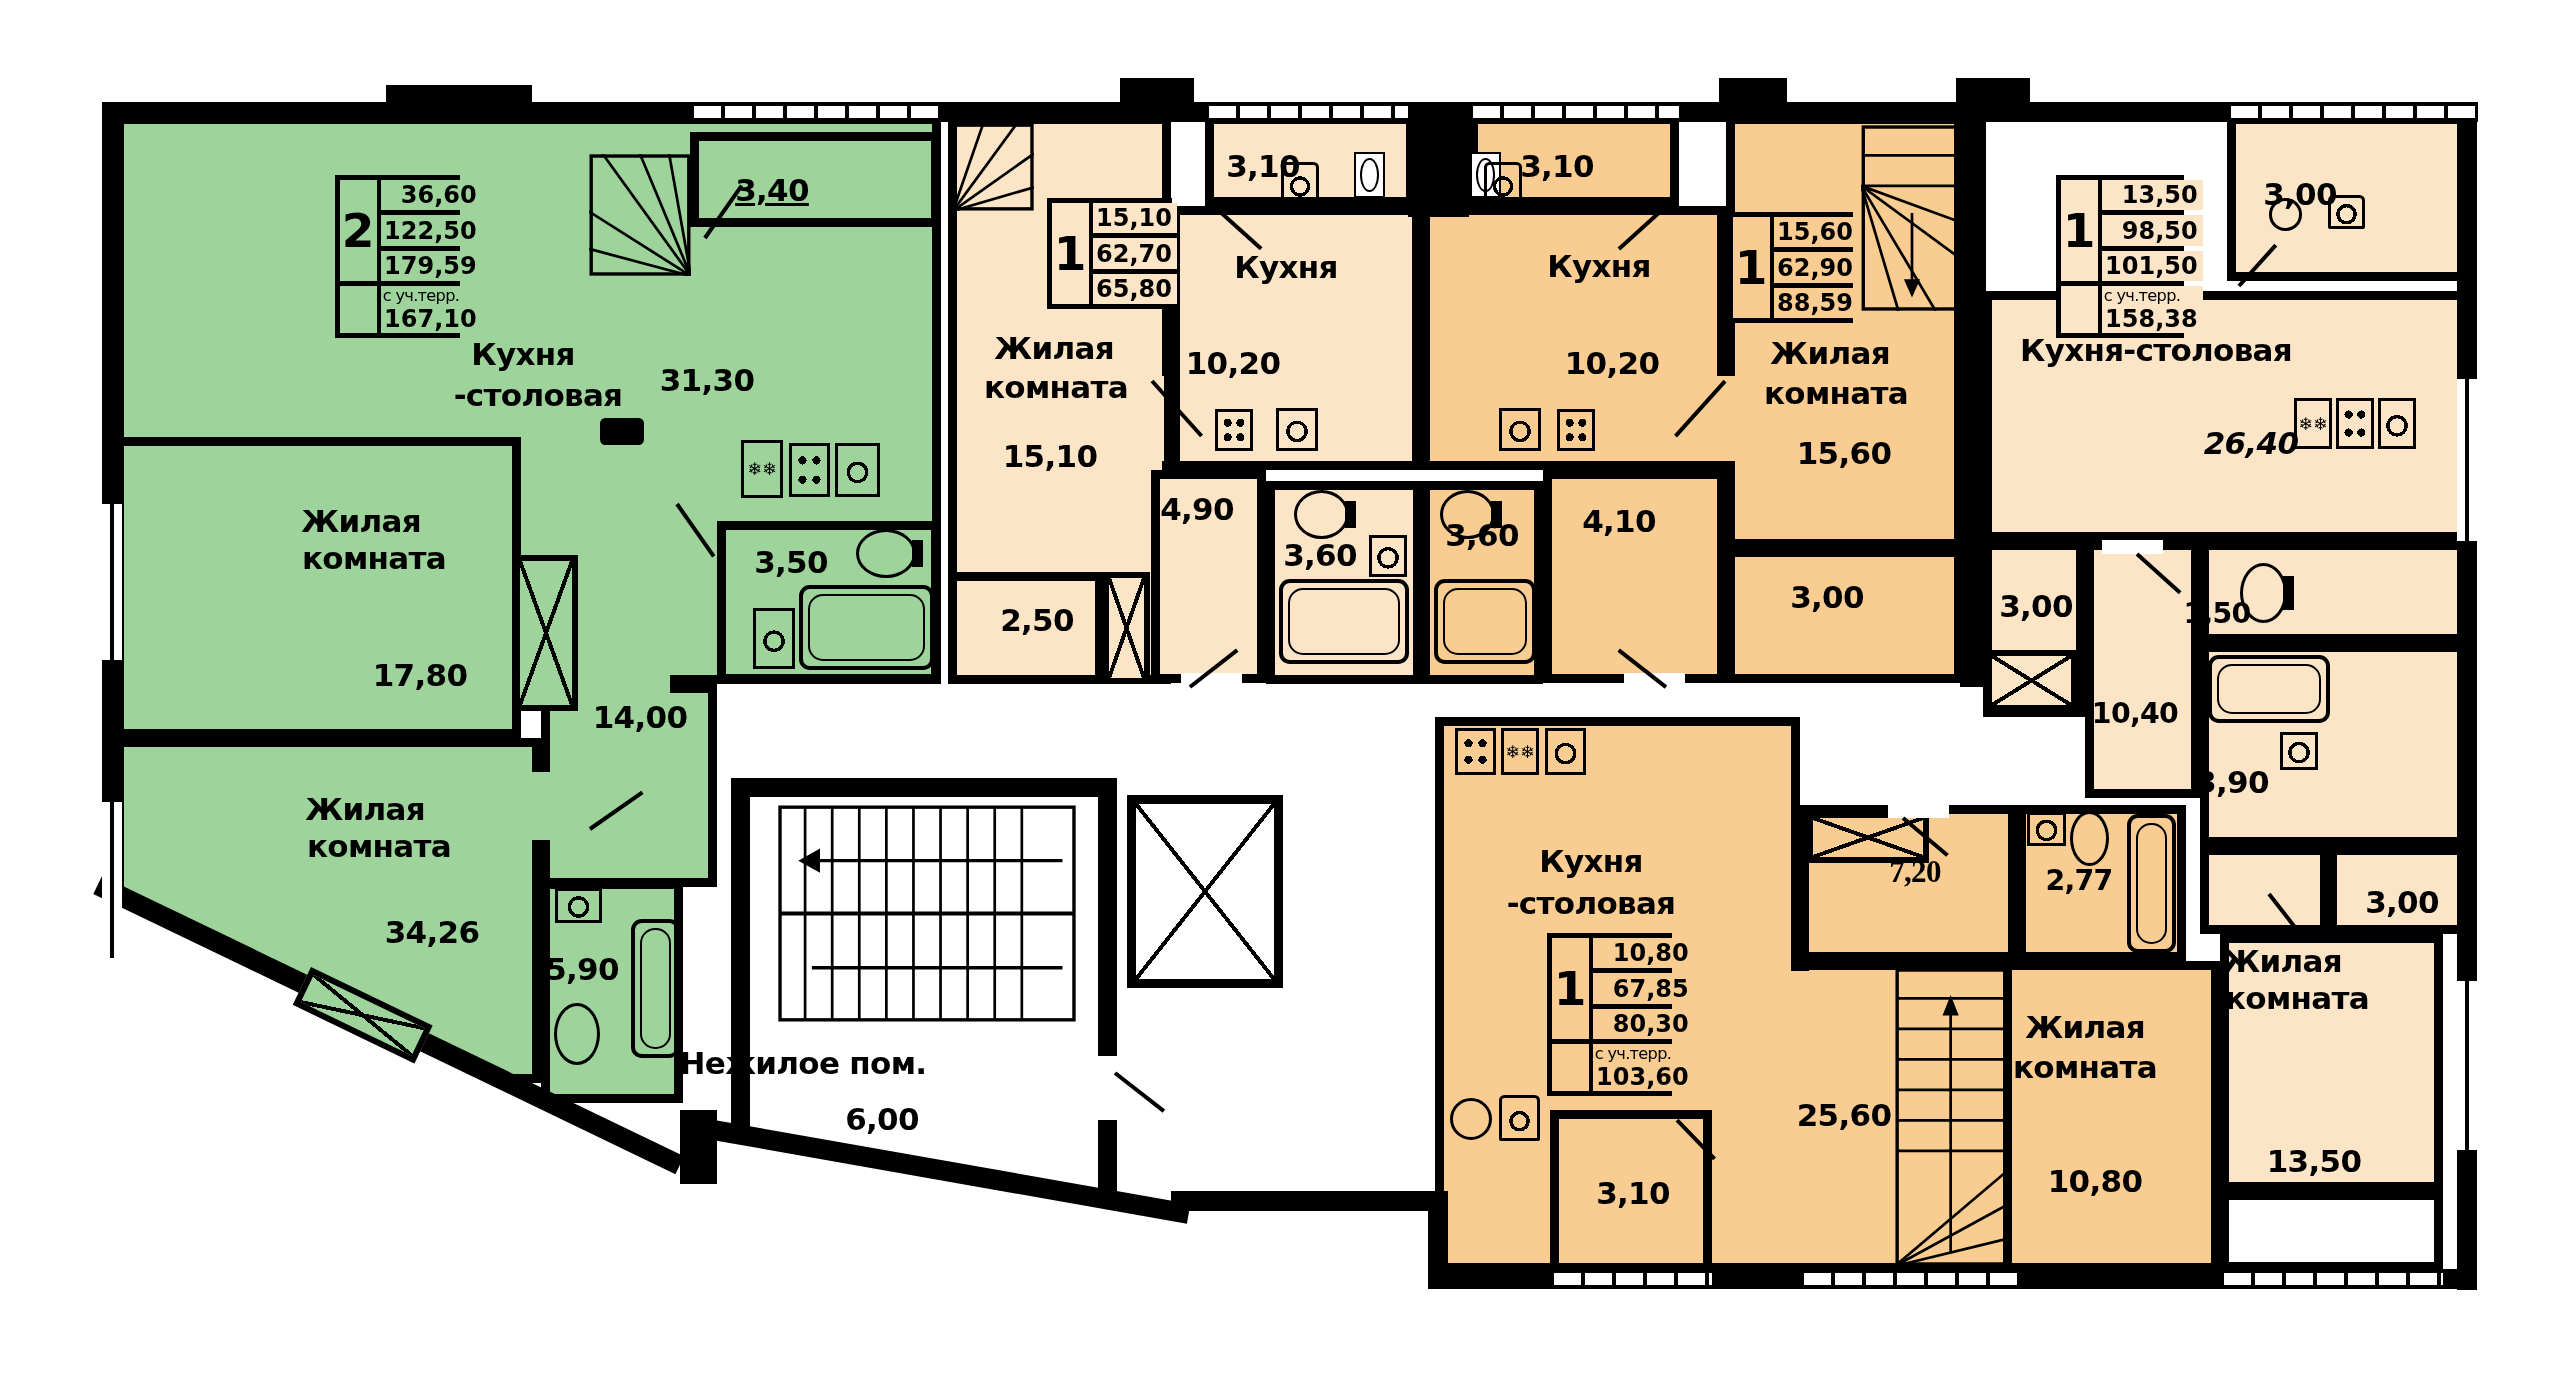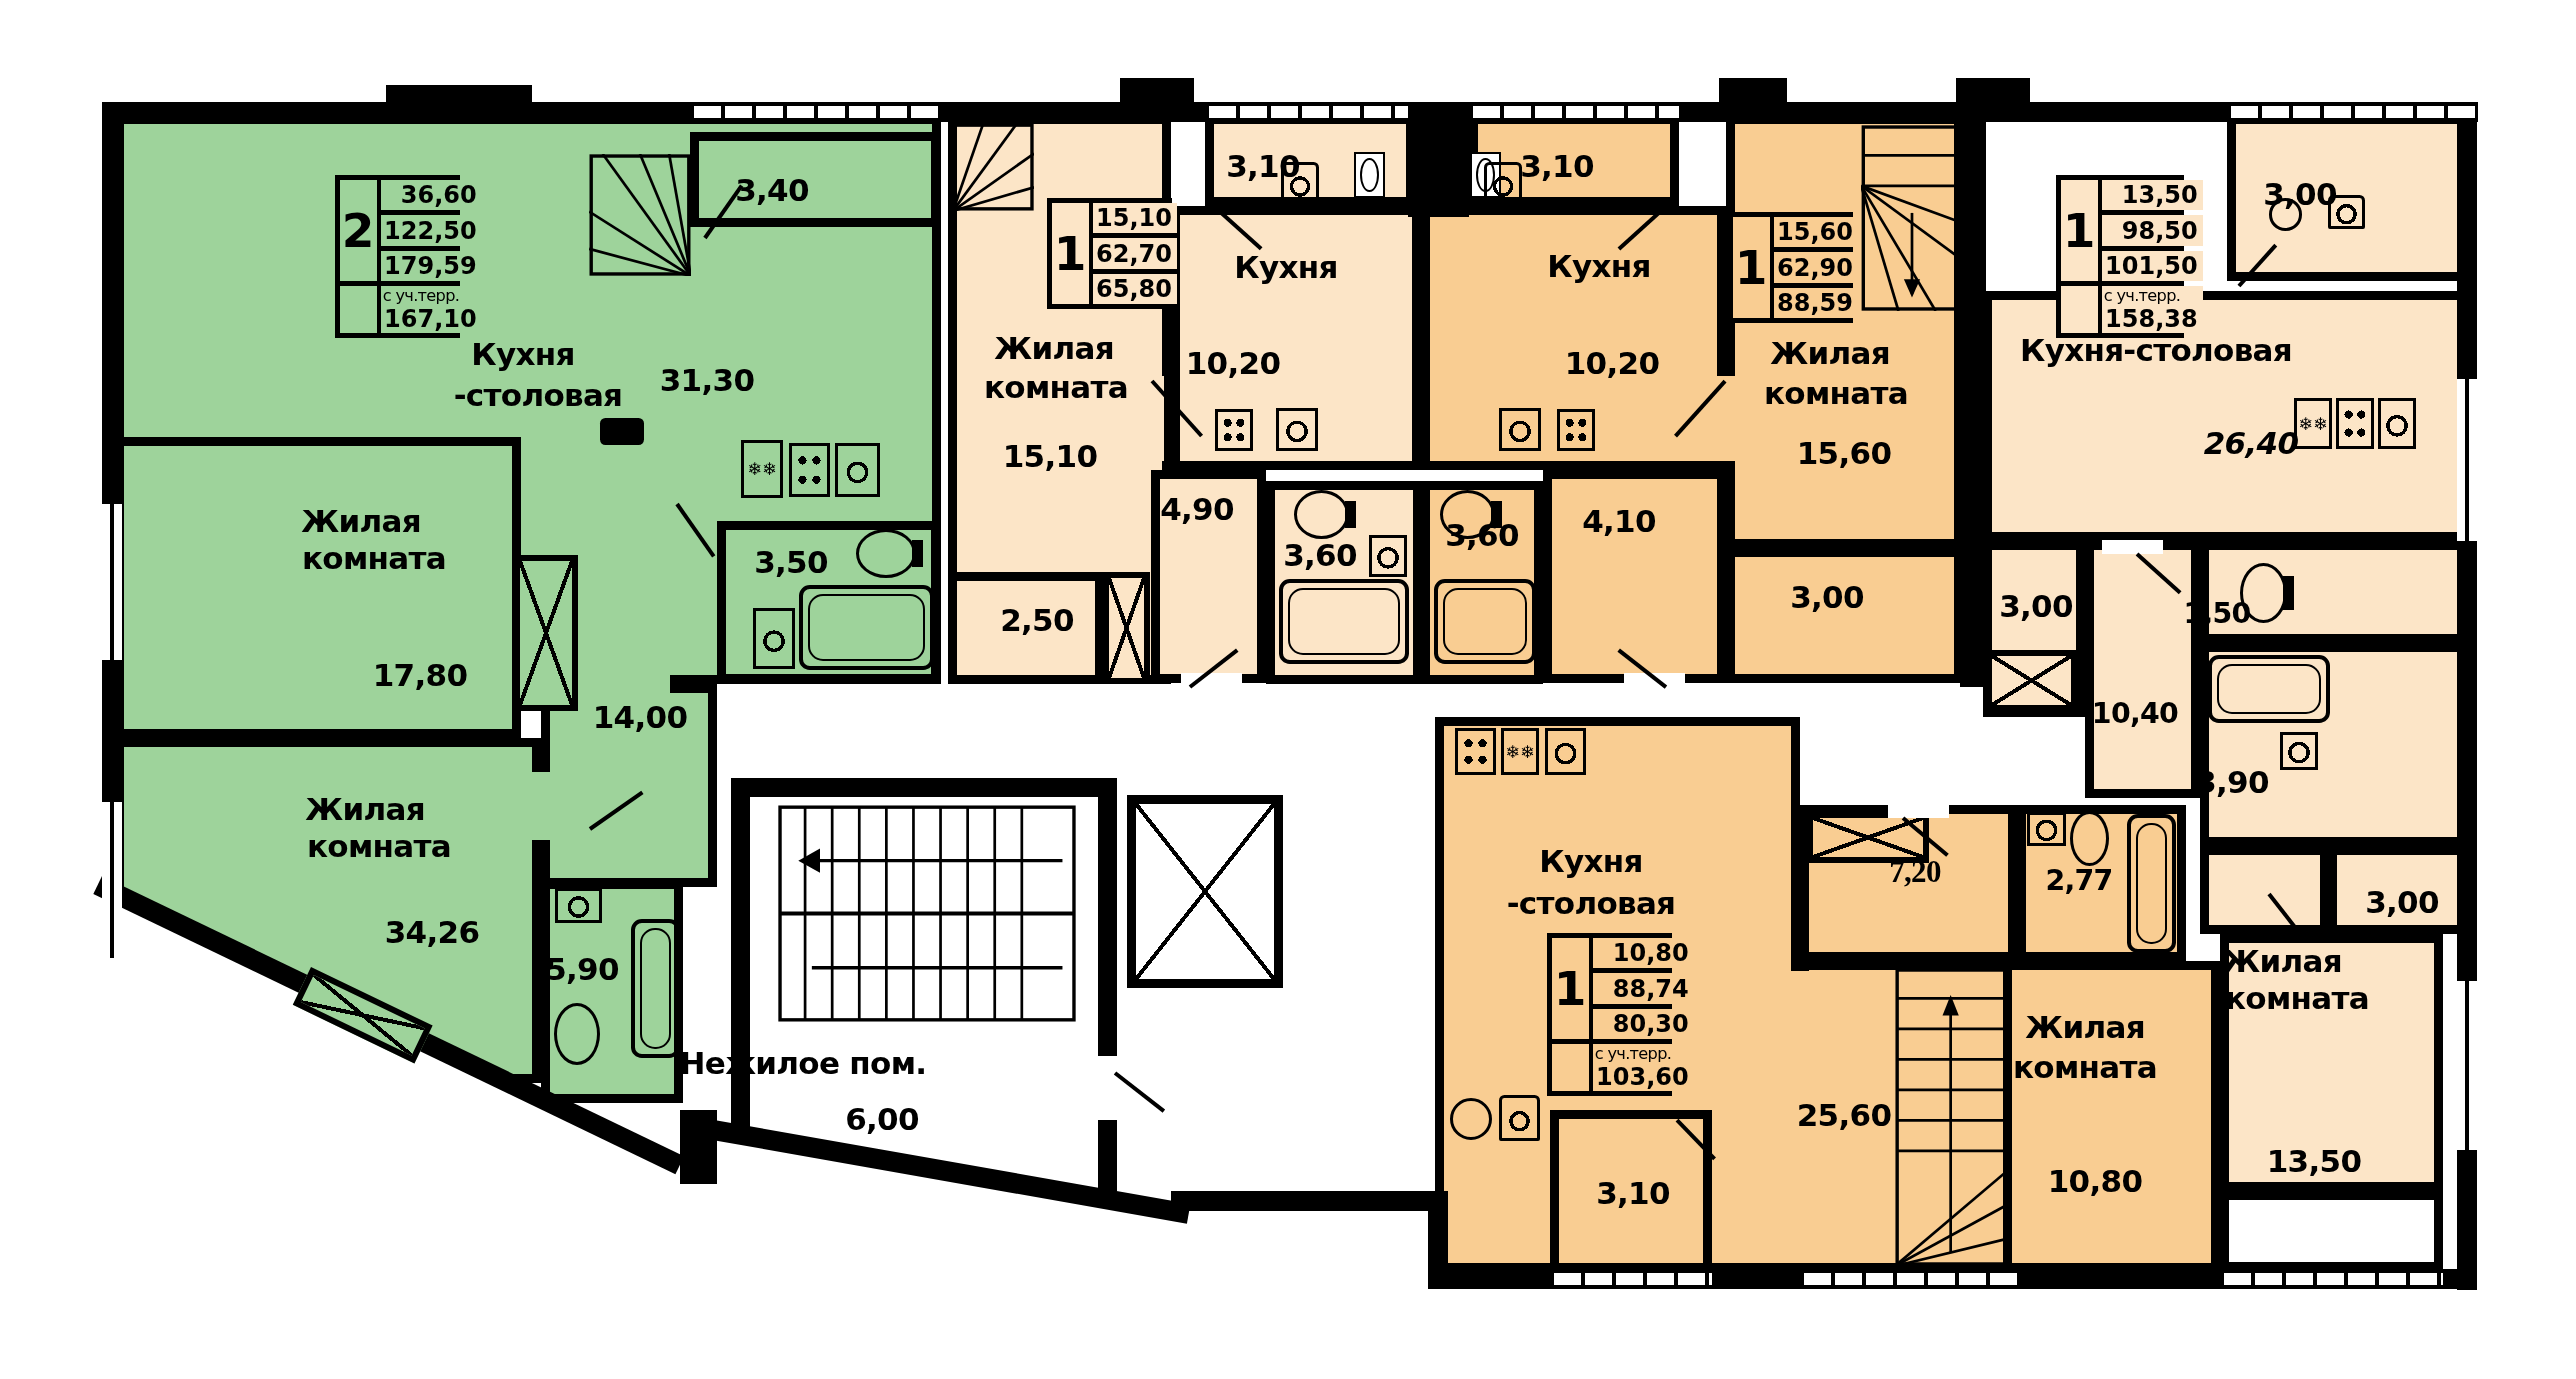--- a/index.html
+++ b/index.html
@@ -329,33 +329,33 @@
     <div class="sp bgC"></div>
     <div class="terr bgC">
       <div class="tl">с уч.терр.</div>
       <div class="v" style="padding:0 5.4px 0 2.7px;">158,38</div>
     </div>
   </div>
 
   <div class="ibox" style="left:1547px;top:933px;width:116px;">
     <div class="type bgO">1</div>
     <div class="v bgO">10,80</div>
-    <div class="v bgO">88,74</div>
+    <div class="v bgO">67,85</div>
     <div class="v bgO">80,30</div>
     <div class="sp bgO"></div>
     <div class="terr bgO">
       <div class="tl">с уч.терр.</div>
       <div class="v" style="padding:0 5.4px 0 2.7px;">103,60</div>
     </div>
   </div>
 
   <div class="lb" style="left:523px;top:354px;">Кухня</div>
   <div class="lb" style="left:538px;top:395px;">-столовая</div>
   <div class="lb" style="left:707px;top:380px;">31,30</div>
-  <div class="lb" style="left:772px;top:190px;">3,40</div>
+  <div class="lb" style="left:772px;top:190px;text-decoration:underline;">3,40</div>
   <div class="lb" style="left:361px;top:521px;">Жилая</div>
   <div class="lb" style="left:374px;top:558px;">комната</div>
   <div class="lb" style="left:420px;top:675px;">17,80</div>
   <div class="lb" style="left:365px;top:809px;">Жилая</div>
   <div class="lb" style="left:379px;top:846px;">комната</div>
   <div class="lb" style="left:432px;top:932px;">34,26</div>
   <div class="lb" style="left:791px;top:562px;">3,50</div>
   <div class="lb" style="left:640px;top:717px;">14,00</div>
   <div class="lb" style="left:582px;top:969px;">5,90</div>
 

